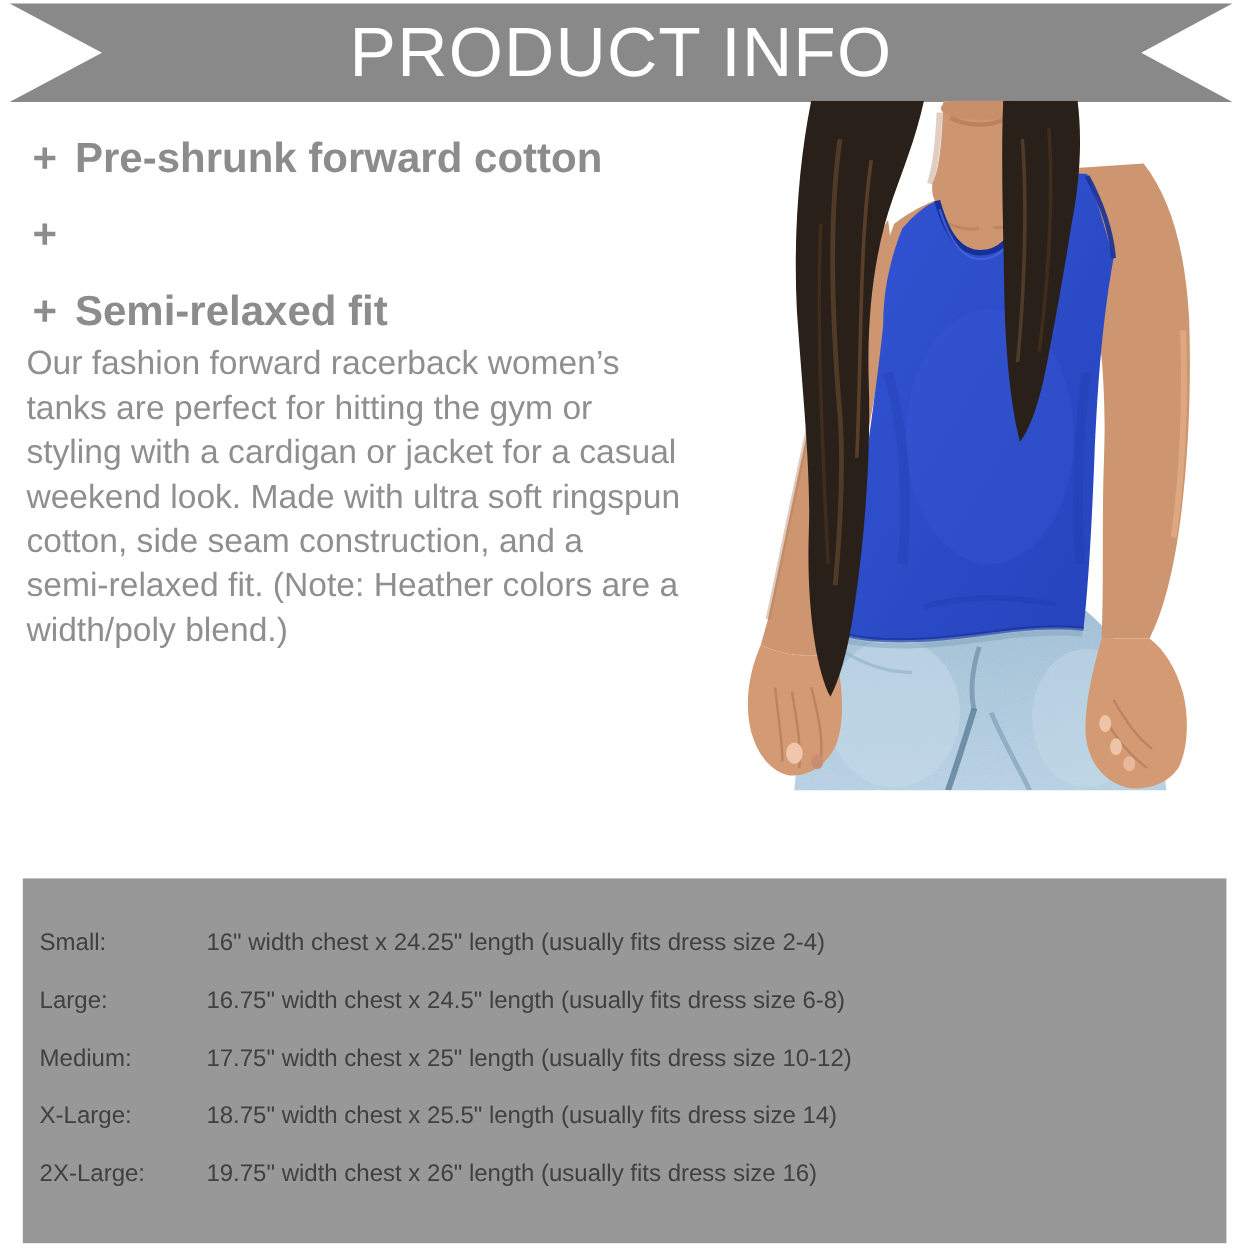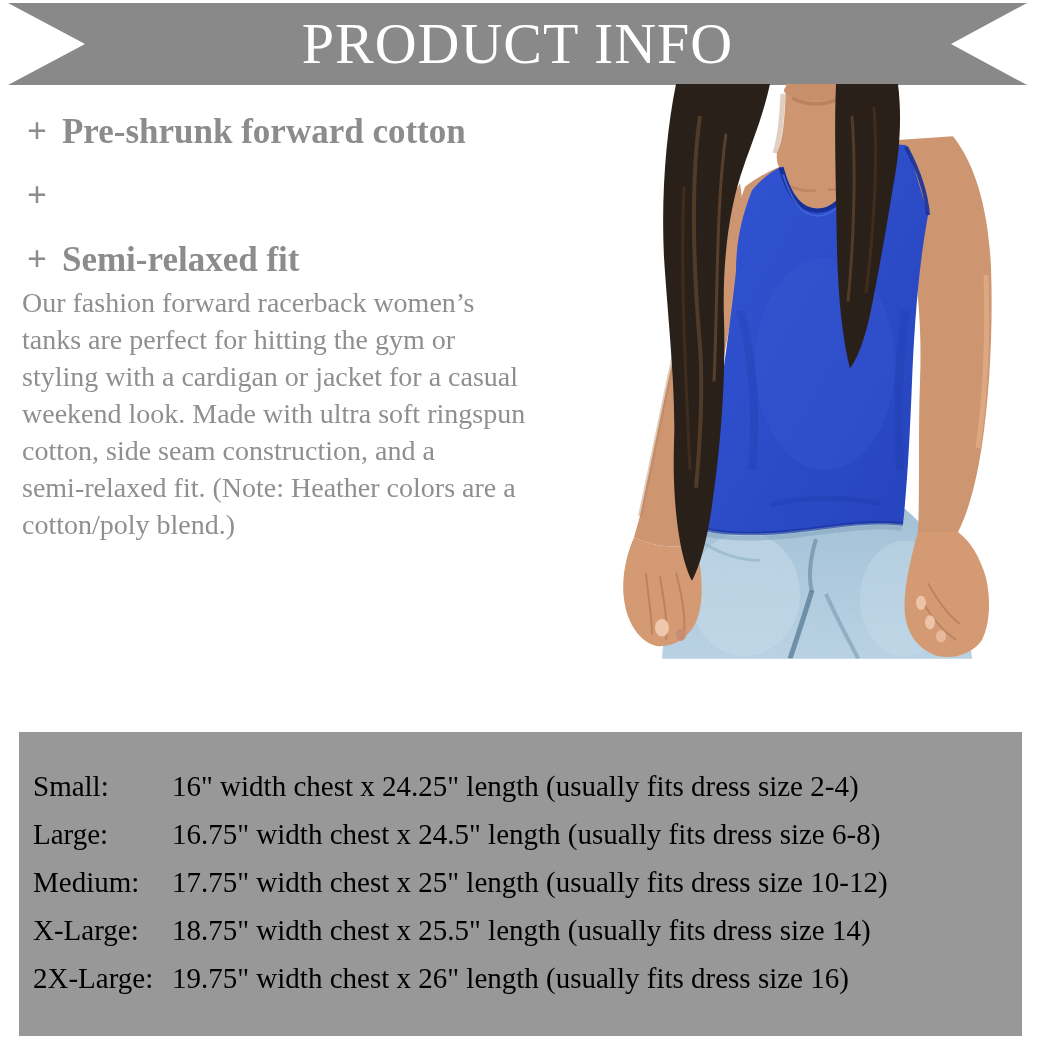--- a/index.html
+++ b/index.html
@@ -1,21 +1,21 @@
 <!DOCTYPE html>
 <html><head>
 <meta charset="utf-8">
 <style>
   html,body{margin:0;padding:0;}
   body{
     width:1044px;height:1044px;position:relative;overflow:hidden;
     background:#ffffff;
     font-family:"Liberation Sans", sans-serif;
   }
-  .page{position:absolute;inset:0;font-family:Liberation Serif, serif;}
+  .page{position:absolute;inset:0;}
 
   
   .banner{position:absolute;left:0;top:0;width:1044px;height:88px;}
   .banner svg{position:absolute;left:0;top:0;}
   .banner-title{
     position:absolute;left:0;top:3px;width:1035px;height:82px;
     line-height:82px;text-align:center;
     font-size:58px;color:#ffffff;letter-spacing:1px;
   }
 
@@ -37,21 +37,21 @@
   .para-printing{top:572px;}
 
   
   .photo{position:absolute;left:600px;top:84px;width:444px;height:649px;z-index:1;}
 
   
   .size-chart{
     position:absolute;left:19px;top:732px;width:1003px;height:304px;
     background:#989898;box-sizing:border-box;padding:30px 6px 0 14px;z-index:2;
   }
-  .size-row{display:flex;align-items:center;height:48px;color:#000000;font-size:29px;}
+  .size-row{display:flex;align-items:center;height:48px;color:#404040;font-size:20px;}
   .size-label{width:139px;flex:none;}
   .size-details{flex:1;white-space:nowrap;}
 </style>
 </head>
 <body>
 
 <div class="page">
 
   <div class="banner">
     <svg width="1044" height="88" viewBox="0 0 1044 88">
@@ -73,21 +73,21 @@
       <span>Semi-relaxed fit</span>
     </div>
   </div>
 
   <p class="para para-description">Our fashion forward racerback women’s
 tanks are perfect for hitting the gym or
 styling with a cardigan or jacket for a casual
 weekend look. Made with ultra soft ringspun
 cotton, side seam construction, and a
 semi-relaxed fit. (Note: Heather colors are a
-cotton/poly blend.)</p>
+width/poly blend.)</p>
 
   <div class="photo">
     <svg width="444" height="649" viewBox="600 84 444 733" preserveAspectRatio="none">
       <defs>
         <linearGradient id="tankG" x1="0" y1="0" x2="1" y2="1">
           <stop offset="0" stop-color="#3355d4"></stop>
           <stop offset="1" stop-color="#2543bc"></stop>
         </linearGradient>
         <linearGradient id="jeansG" x1="0" y1="0" x2="0" y2="1">
           <stop offset="0" stop-color="#9cbcd3"></stop>

